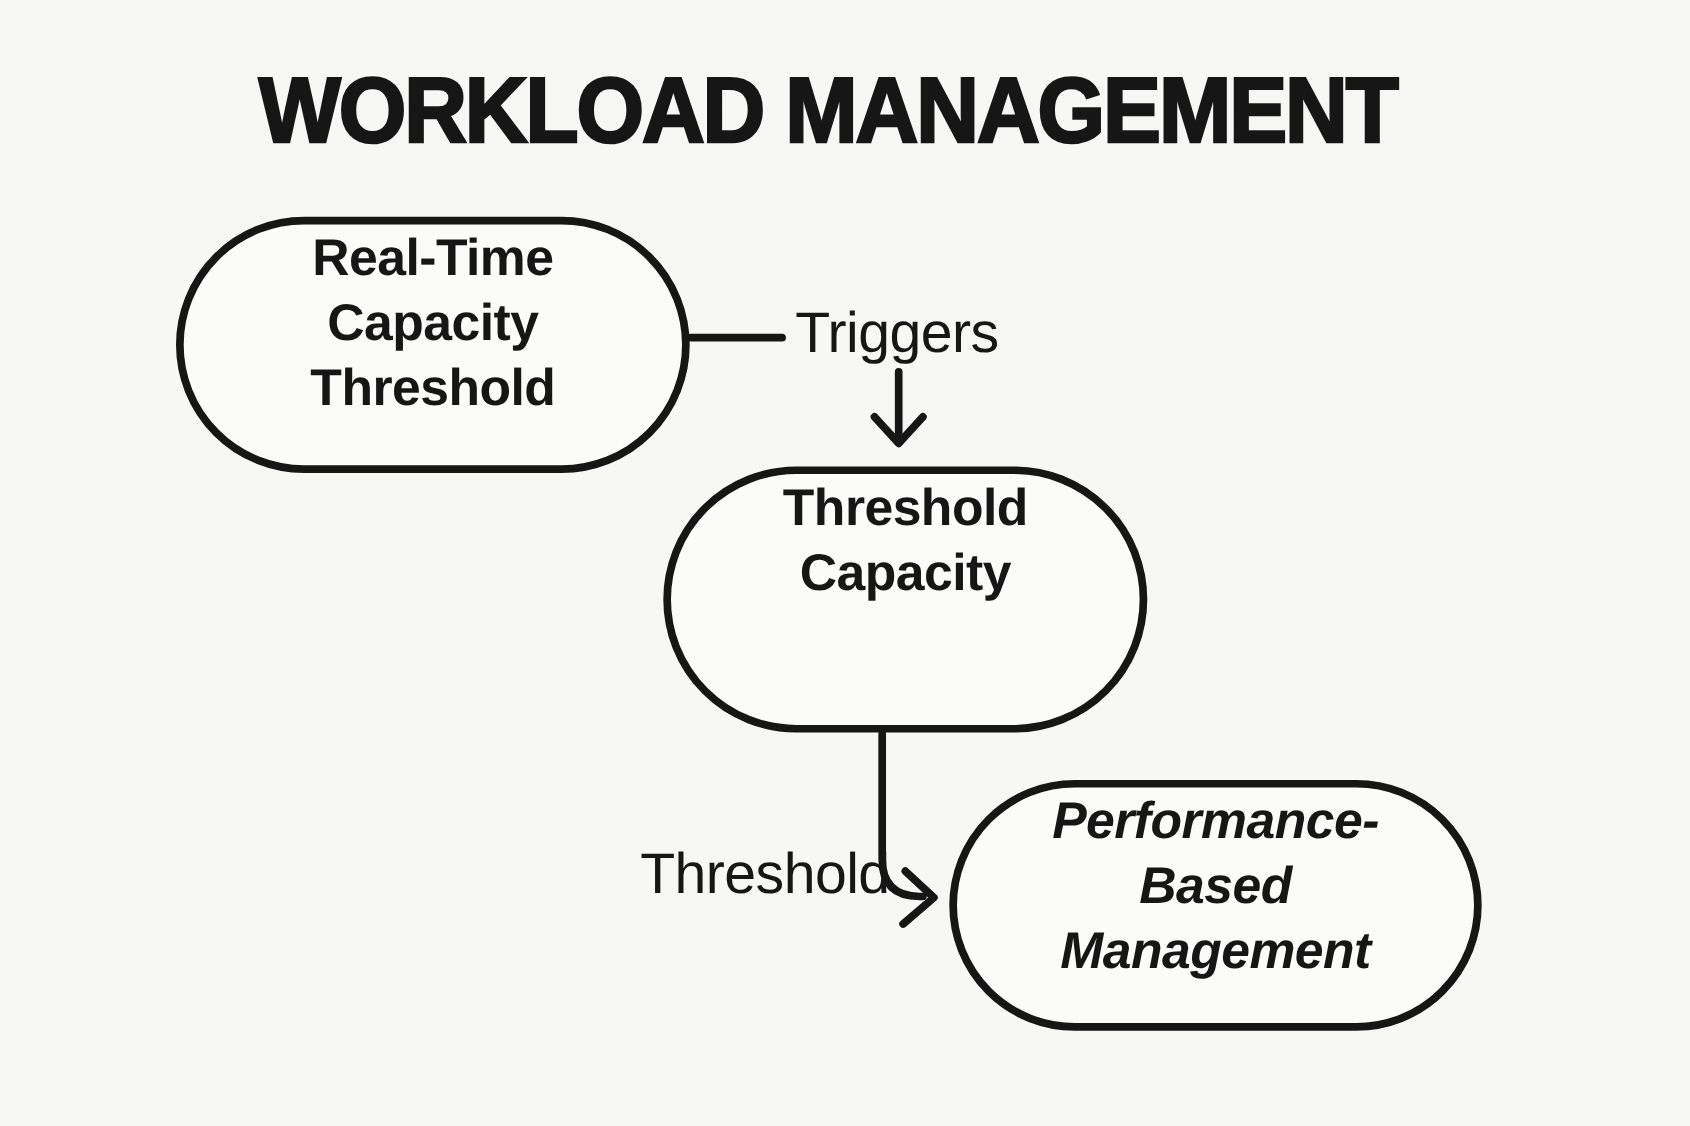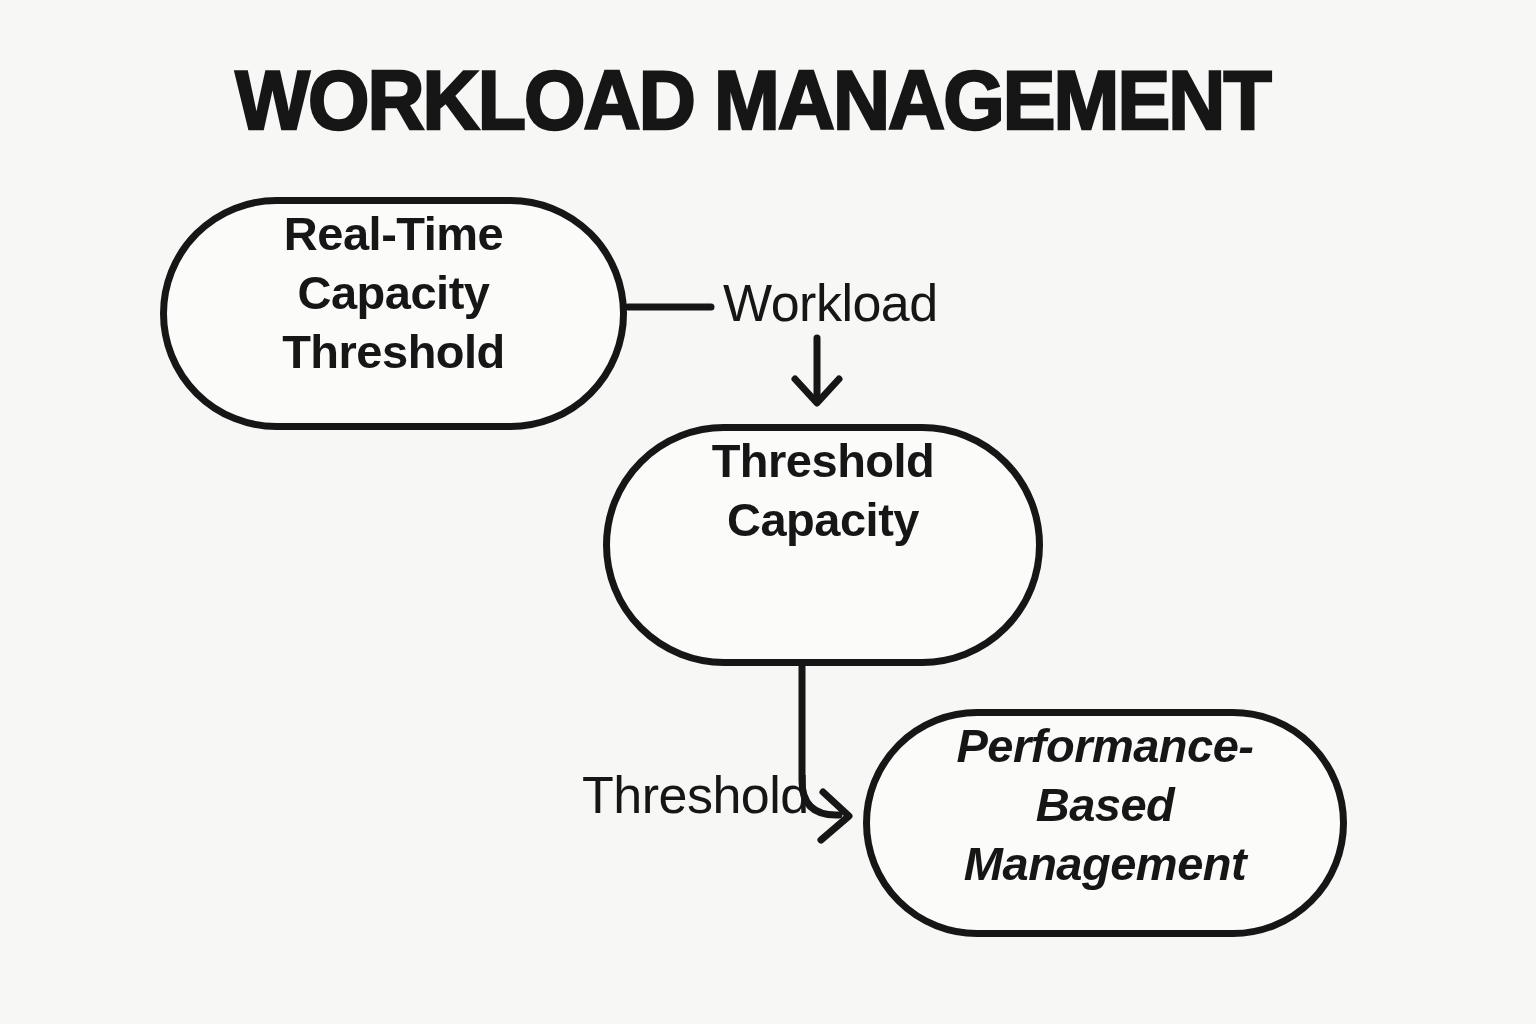--- a/index.html
+++ b/index.html
@@ -107,17 +107,17 @@
     <div>Threshold</div>
     <div>Capacity</div>
   </div>
 
   <div class="node node-3">
     <div>Performance-</div>
     <div>Based</div>
     <div>Management</div>
   </div>
 
-  <div class="edge-label edge-label-informs">Workload</div>
+  <div class="edge-label edge-label-informs">Triggers</div>
 
   <div class="edge-label edge-label-triggers">Threshold</div>
 
 </div>
 
 </body></html>

